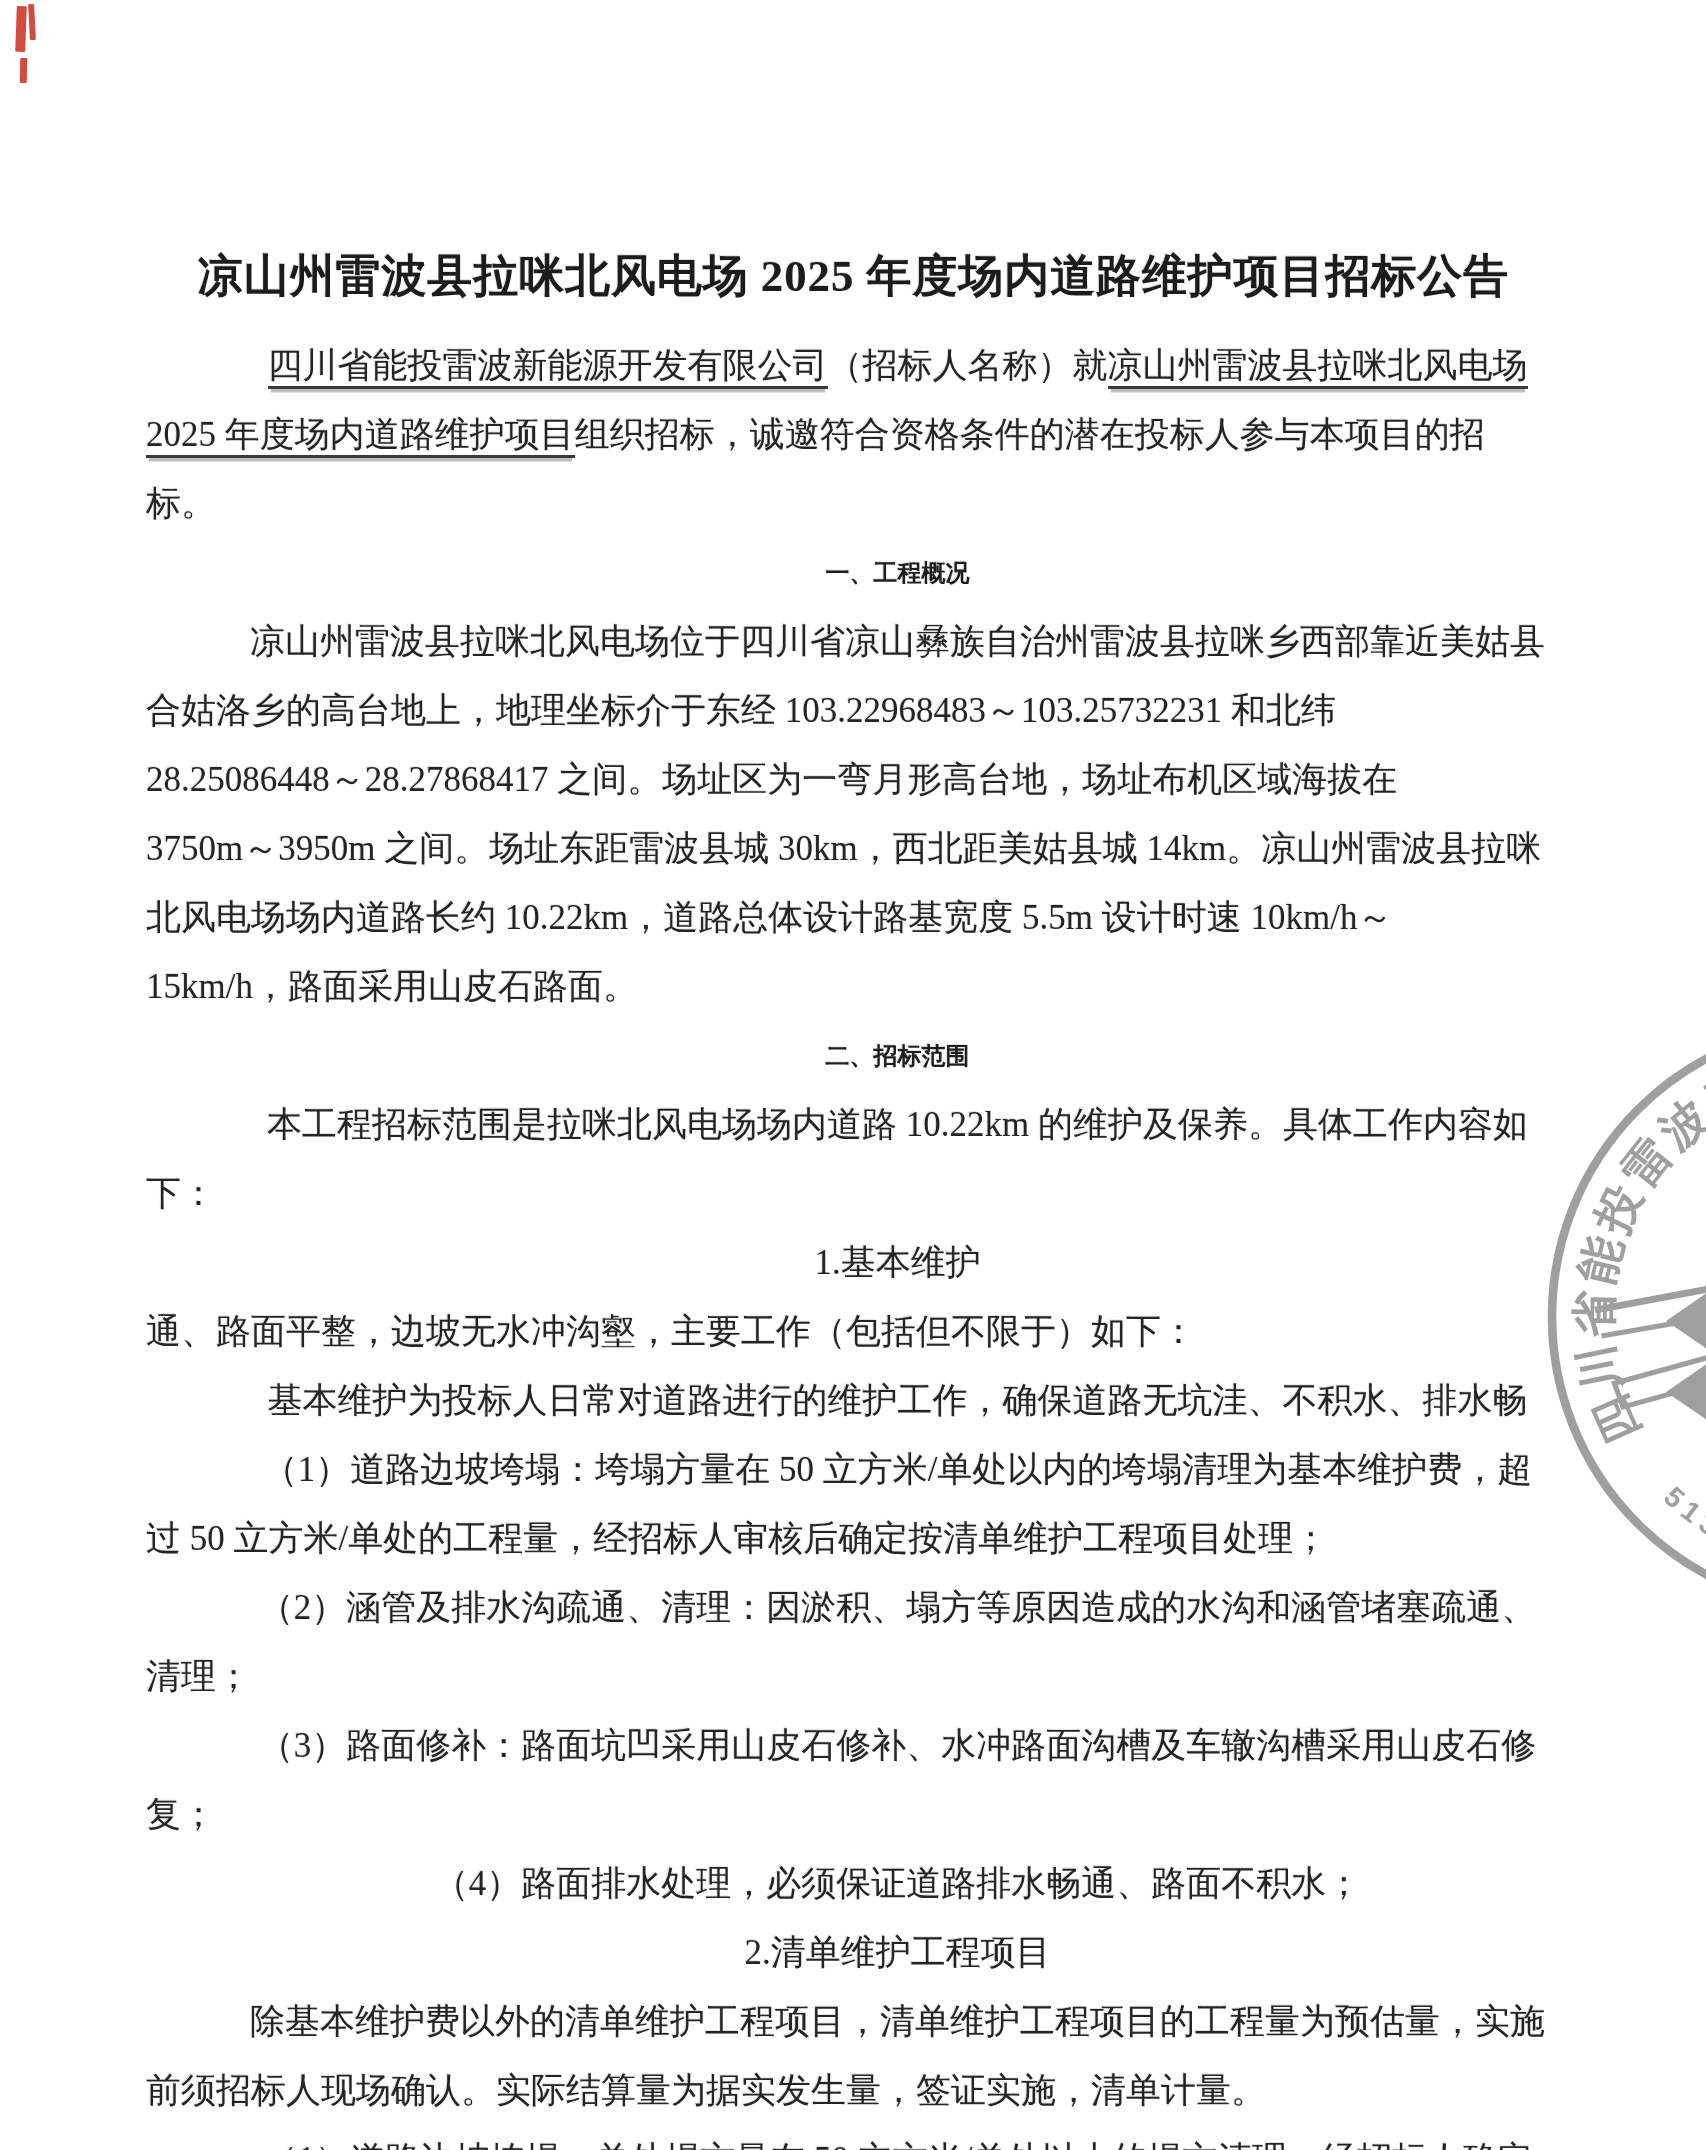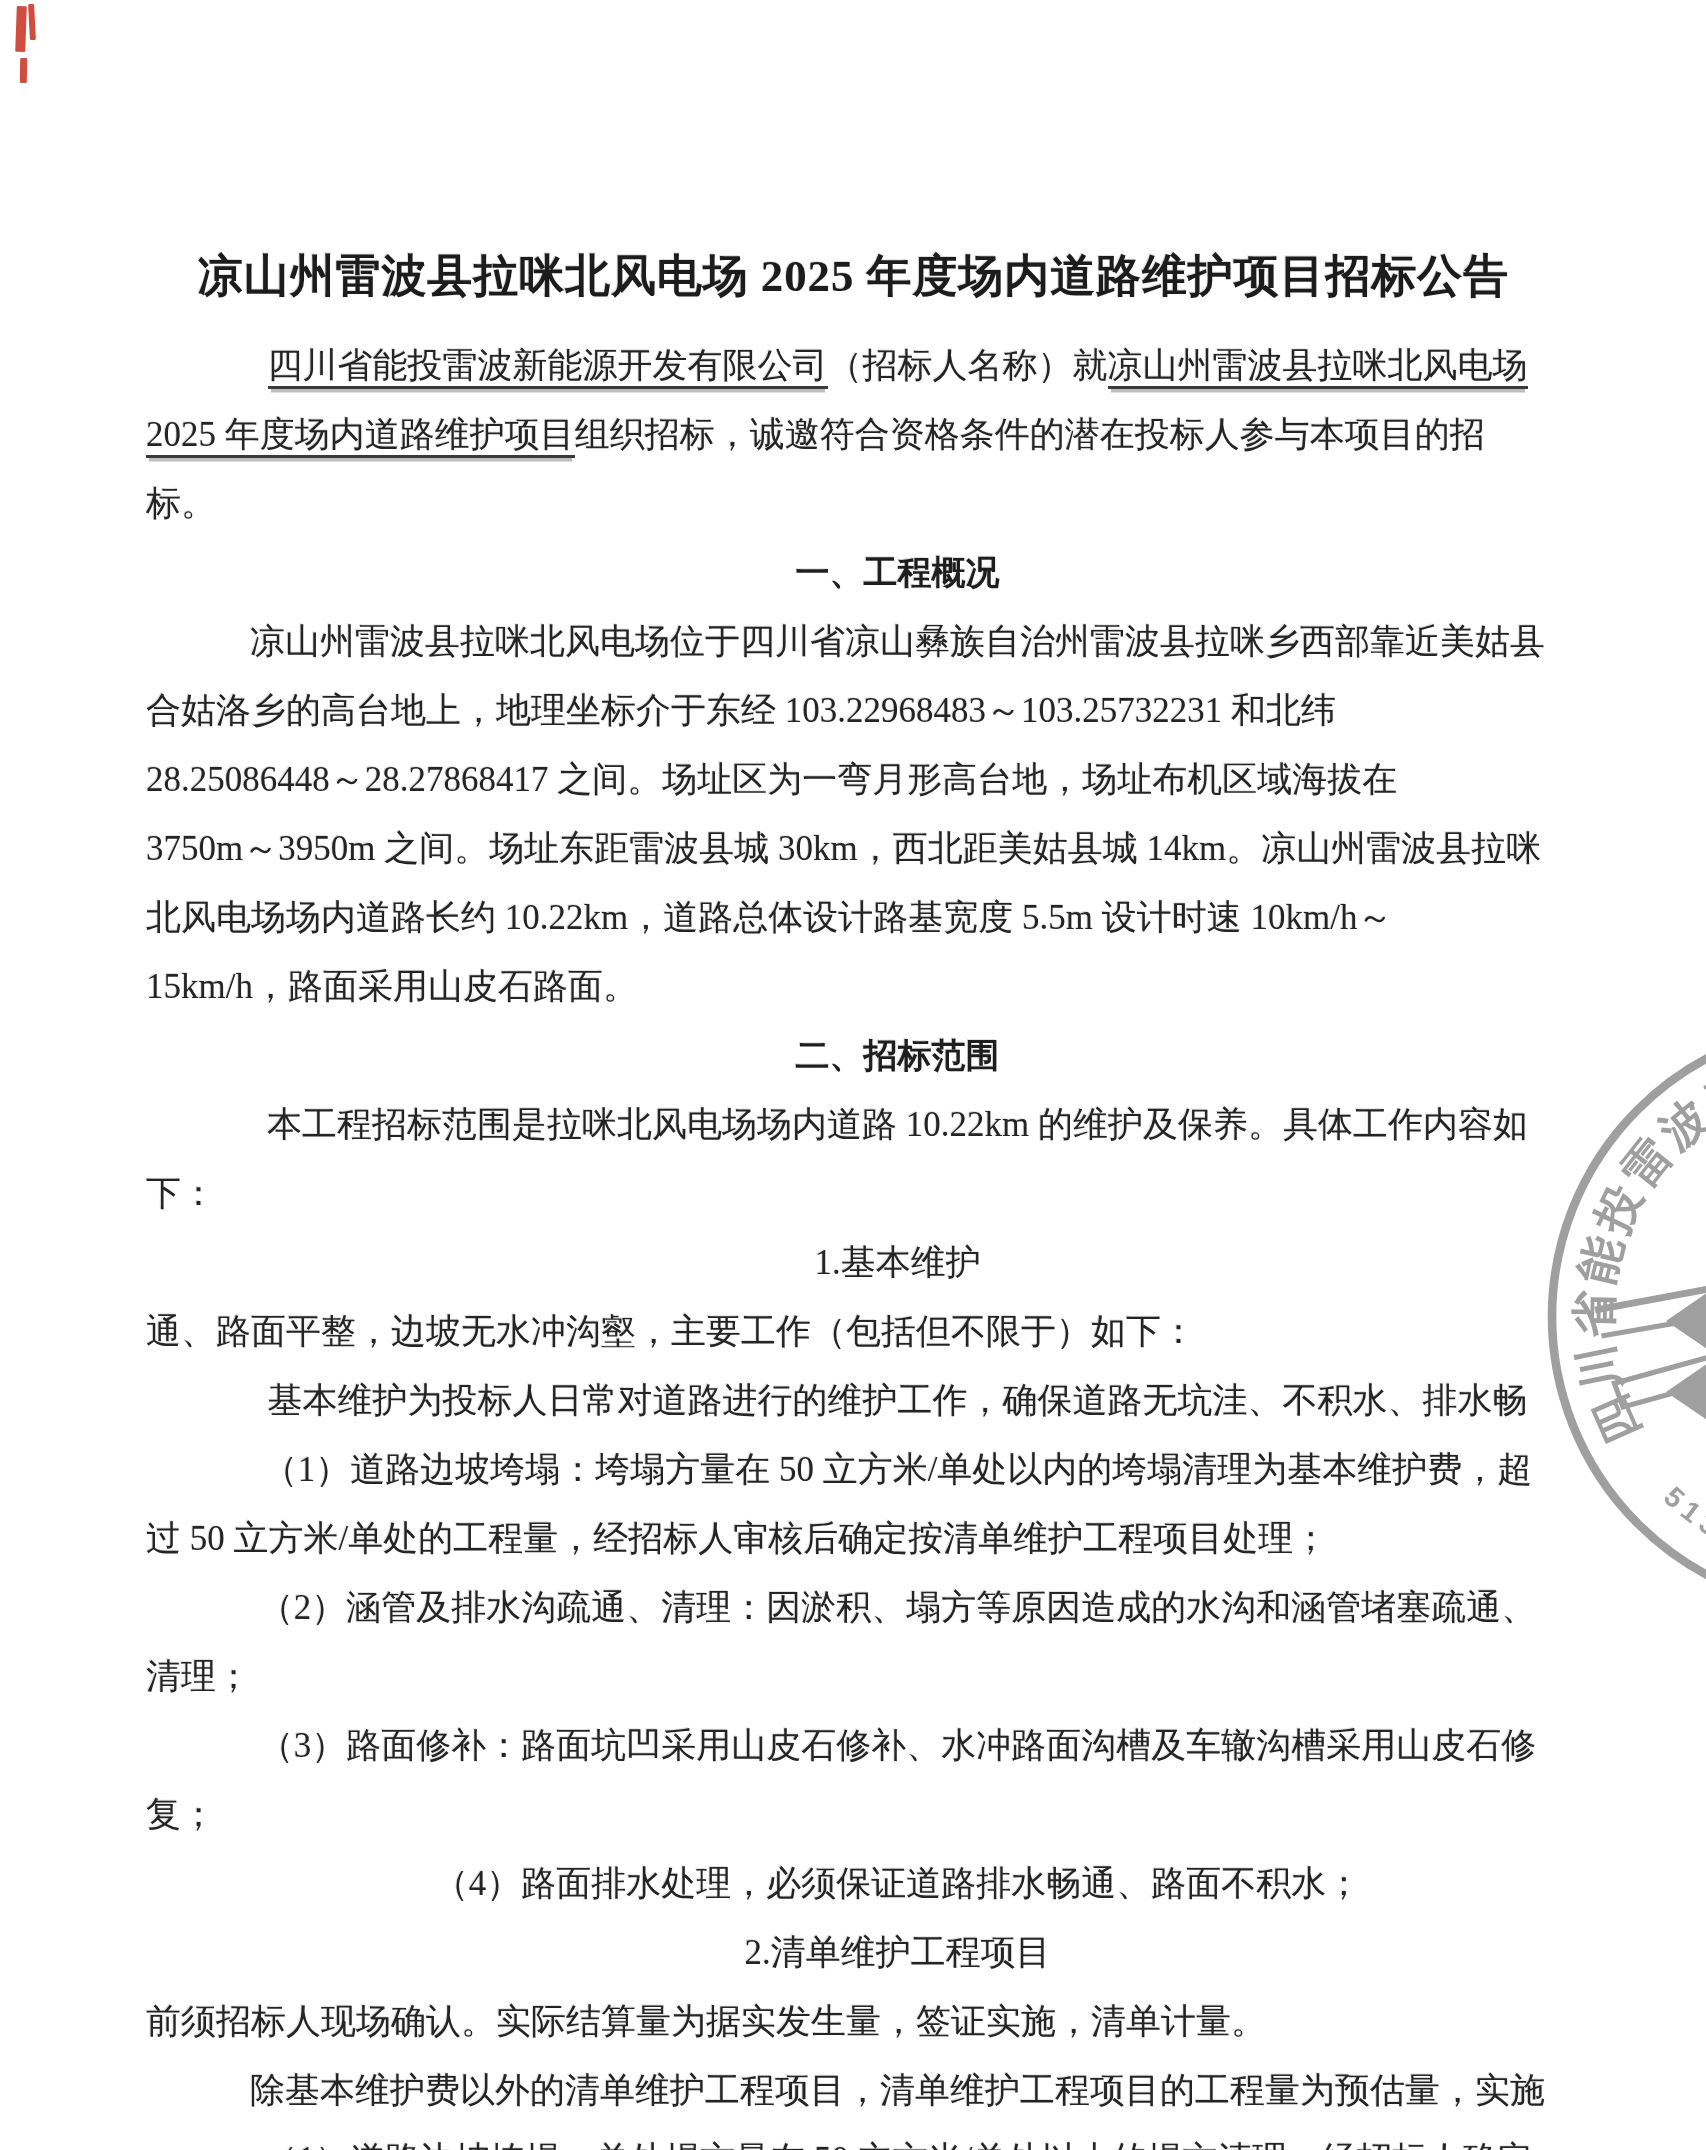--- a/index.html
+++ b/index.html
@@ -36,21 +36,21 @@
     line-height: 69px;
     height: 69px;
     white-space: nowrap;
     color: #242424;
     text-shadow: -0.9px -0.9px 0 rgba(70,70,70,0.16);
   }
   .line.indent { padding-left: 71px; text-align: center; }
   .line.bold {
     font-weight: 700;
     font-family: "Liberation Sans", "DejaVu Sans", sans-serif;
-    font-size: 34px;
+    font-size: 24px;
     color: #1e1e1e;
   }
   .underline {
     padding-bottom: 0.9px;
     border-bottom: 3.4px solid #3a3a3a;
     box-shadow: 0 6.5px 0 -3px rgba(135,135,135,0.55);
   }
   
   .seal-wrap {
     position: absolute;
@@ -107,22 +107,22 @@
       <div class="line"><span>通、路面平整，边坡无水冲沟壑，主要工作（包括但不限于）如下：</span></div>
       <div class="line indent"><span>基本维护为投标人日常对道路进行的维护工作，确保道路无坑洼、不积水、排水畅</span></div>
       <div class="line indent"><span>（1）道路边坡垮塌：垮塌方量在 50 立方米/单处以内的垮塌清理为基本维护费，超</span></div>
       <div class="line"><span>过 50 立方米/单处的工程量，经招标人审核后确定按清单维护工程项目处理；</span></div>
       <div class="line indent"><span>（2）涵管及排水沟疏通、清理：因淤积、塌方等原因造成的水沟和涵管堵塞疏通、</span></div>
       <div class="line"><span>清理；</span></div>
       <div class="line indent"><span>（3）路面修补：路面坑凹采用山皮石修补、水冲路面沟槽及车辙沟槽采用山皮石修</span></div>
       <div class="line"><span>复；</span></div>
       <div class="line indent"><span>（4）路面排水处理，必须保证道路排水畅通、路面不积水；</span></div>
       <div class="line indent"><span>2.清单维护工程项目</span></div>
+      <div class="line indent"><span>除基本维护费以外的清单维护工程项目，清单维护工程项目的工程量为预估量，实施</span></div>
       <div class="line"><span>前须招标人现场确认。实际结算量为据实发生量，签证实施，清单计量。</span></div>
-      <div class="line indent"><span>除基本维护费以外的清单维护工程项目，清单维护工程项目的工程量为预估量，实施</span></div>
       <div class="line indent"><span>（1）道路边坡垮塌：单处塌方量在 50 立方米/单处以上的塌方清理，经招标人确定</span></div>
     </div>
 
   <div class="seal-wrap">
     <svg width="353" height="611" viewBox="0 0 820 1420">
 
       <circle class="seal-stroke" cx="1140" cy="780" r="680" stroke-width="20"></circle>
 
       <defs>
         <path id="ringTextPath" d="M 668 1052 A 545 545 0 0 1 1558 430"></path>

